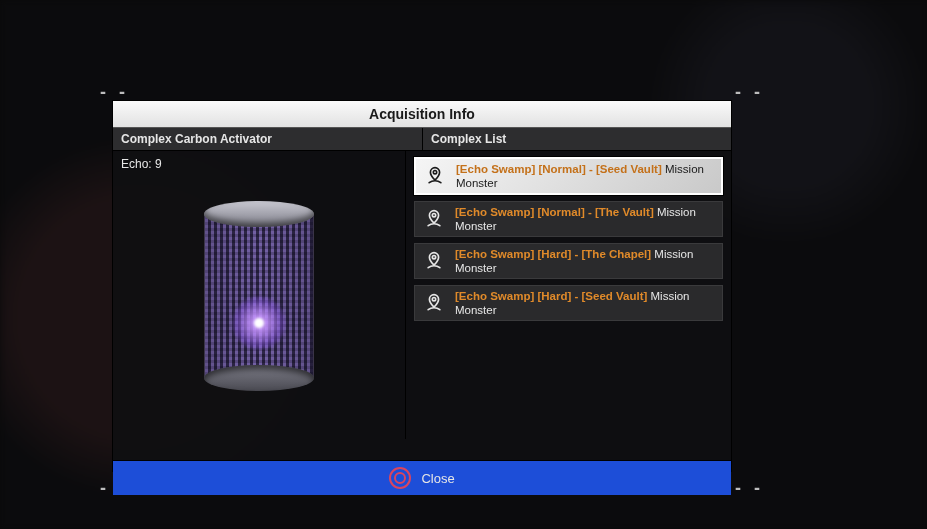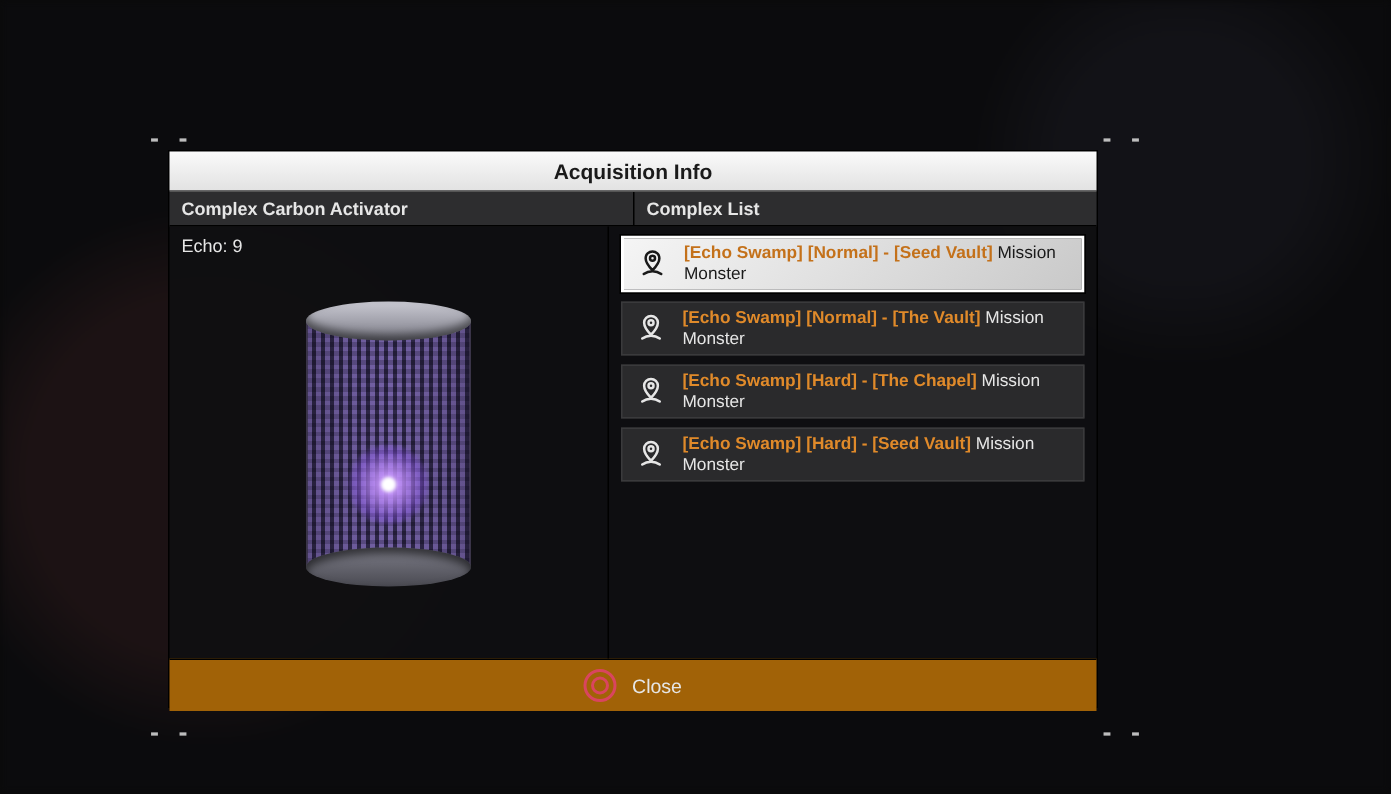--- a/index.html
+++ b/index.html
@@ -36,21 +36,21 @@
   .right{flex:1;padding:6px 0 0 0;box-sizing:border-box;overflow:hidden;}
   .entry{margin:0 8px 6px 8px;background:#2a2a2c;border:1px solid #3a3a3c;display:flex;align-items:center;padding:0 8px;gap:10px;min-height:34px;cursor:pointer;}
   .entry.selected{background:linear-gradient(135deg,#f5f5f5,#c9c9c9);border:2px solid #fff;outline:1px solid #000;}
   .entry .pin{flex:0 0 22px;display:flex;align-items:center;justify-content:center;}
   .entry .pin svg{width:20px;height:20px;}
   .entry .txt{font-size:11.5px;line-height:14px;color:#e6e6e6;}
   .entry.selected .txt{color:#1a1a1a;}
   .txt .loc{color:#e08a2a;font-weight:600;}
   .entry.selected .txt .loc{color:#c4711a;}
 
-  .footer{height:34px;border-top:1px solid #000;background:#a16207;display:flex;align-items:center;justify-content:center;gap:10px;}
+  .footer{height:34px;border-top:1px solid #000;background:#1d4ed8;display:flex;align-items:center;justify-content:center;gap:10px;margin-top:21px;}
   .footer .btn-icon{width:18px;height:18px;border-radius:50%;border:2px solid #d9455f;display:flex;align-items:center;justify-content:center;}
   .footer .btn-icon::after{content:"";width:8px;height:8px;border-radius:50%;border:2px solid #d9455f;}
   .footer .lbl{color:#e6e6e6;font-size:13px;}
 </style>
 </head>
 <body>
 
 <div class="bg"></div>
 
 <div class="corner tl">- -</div>

